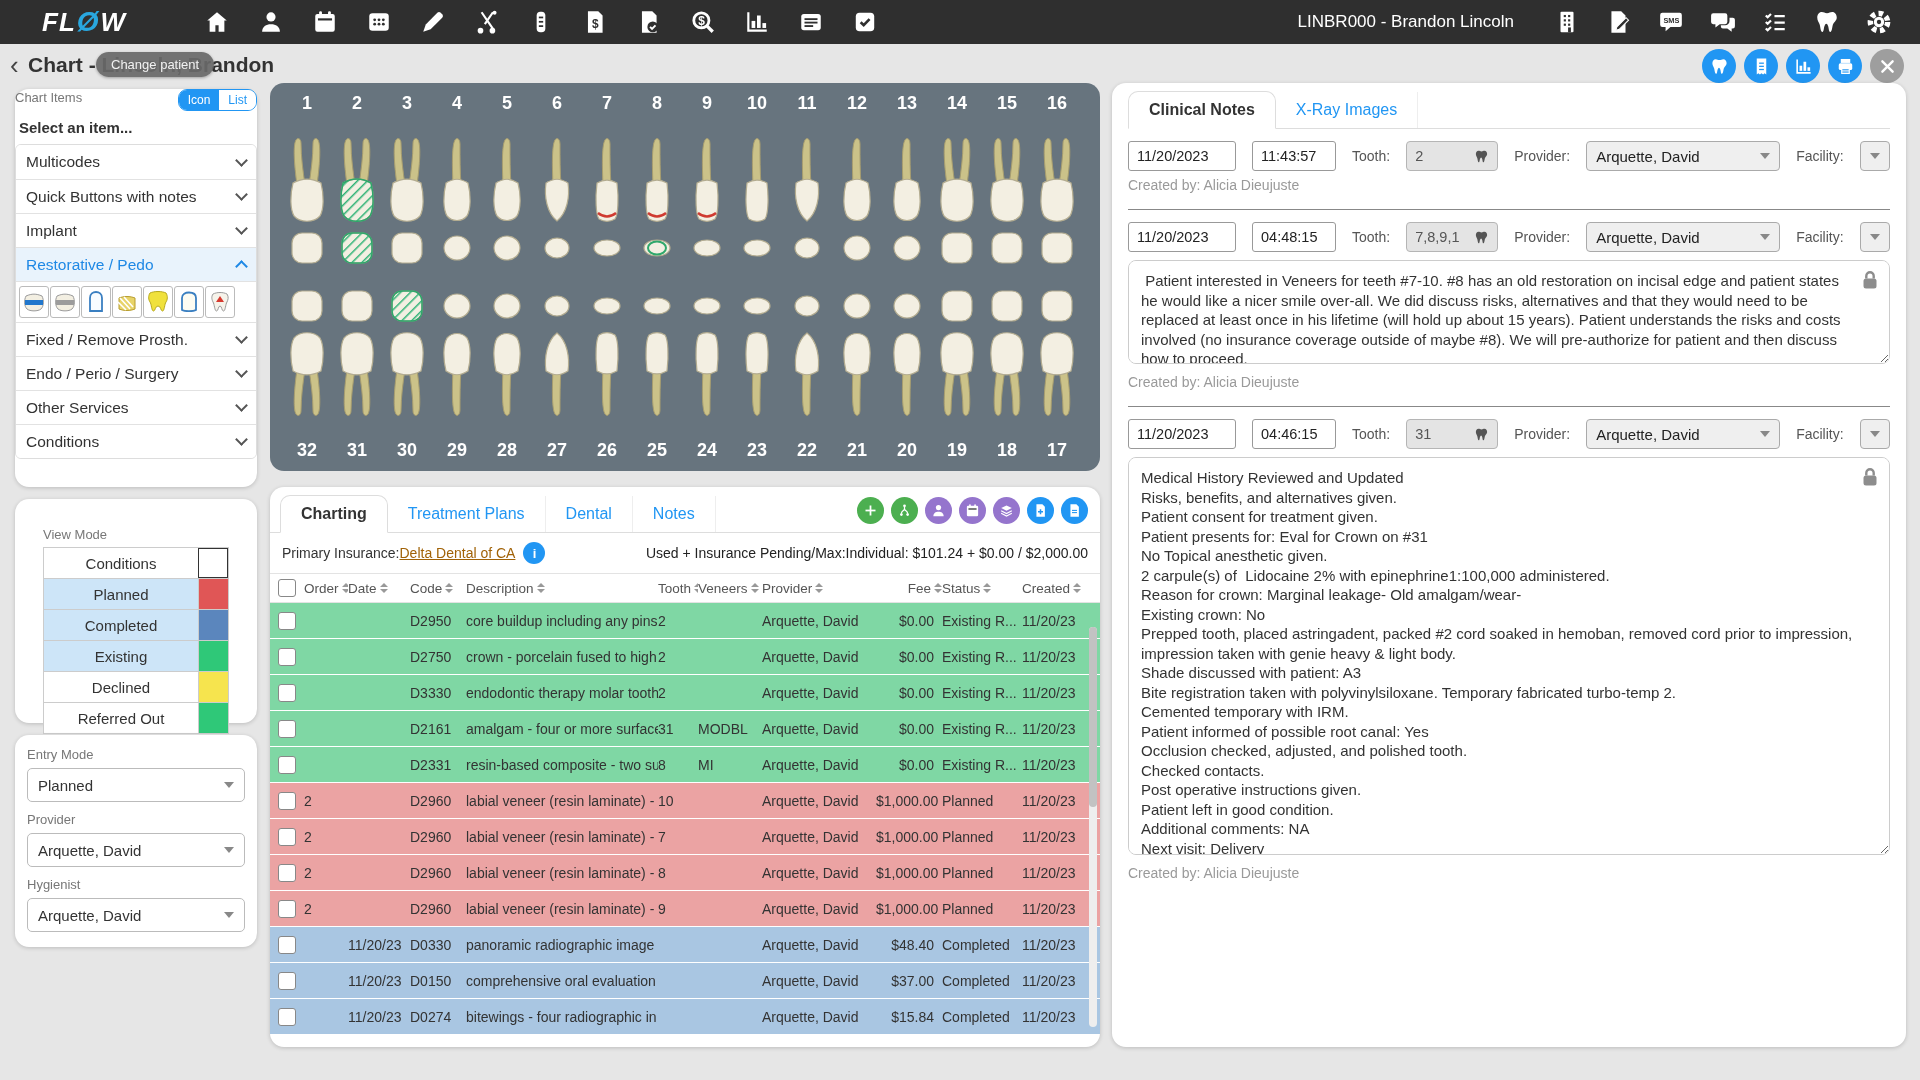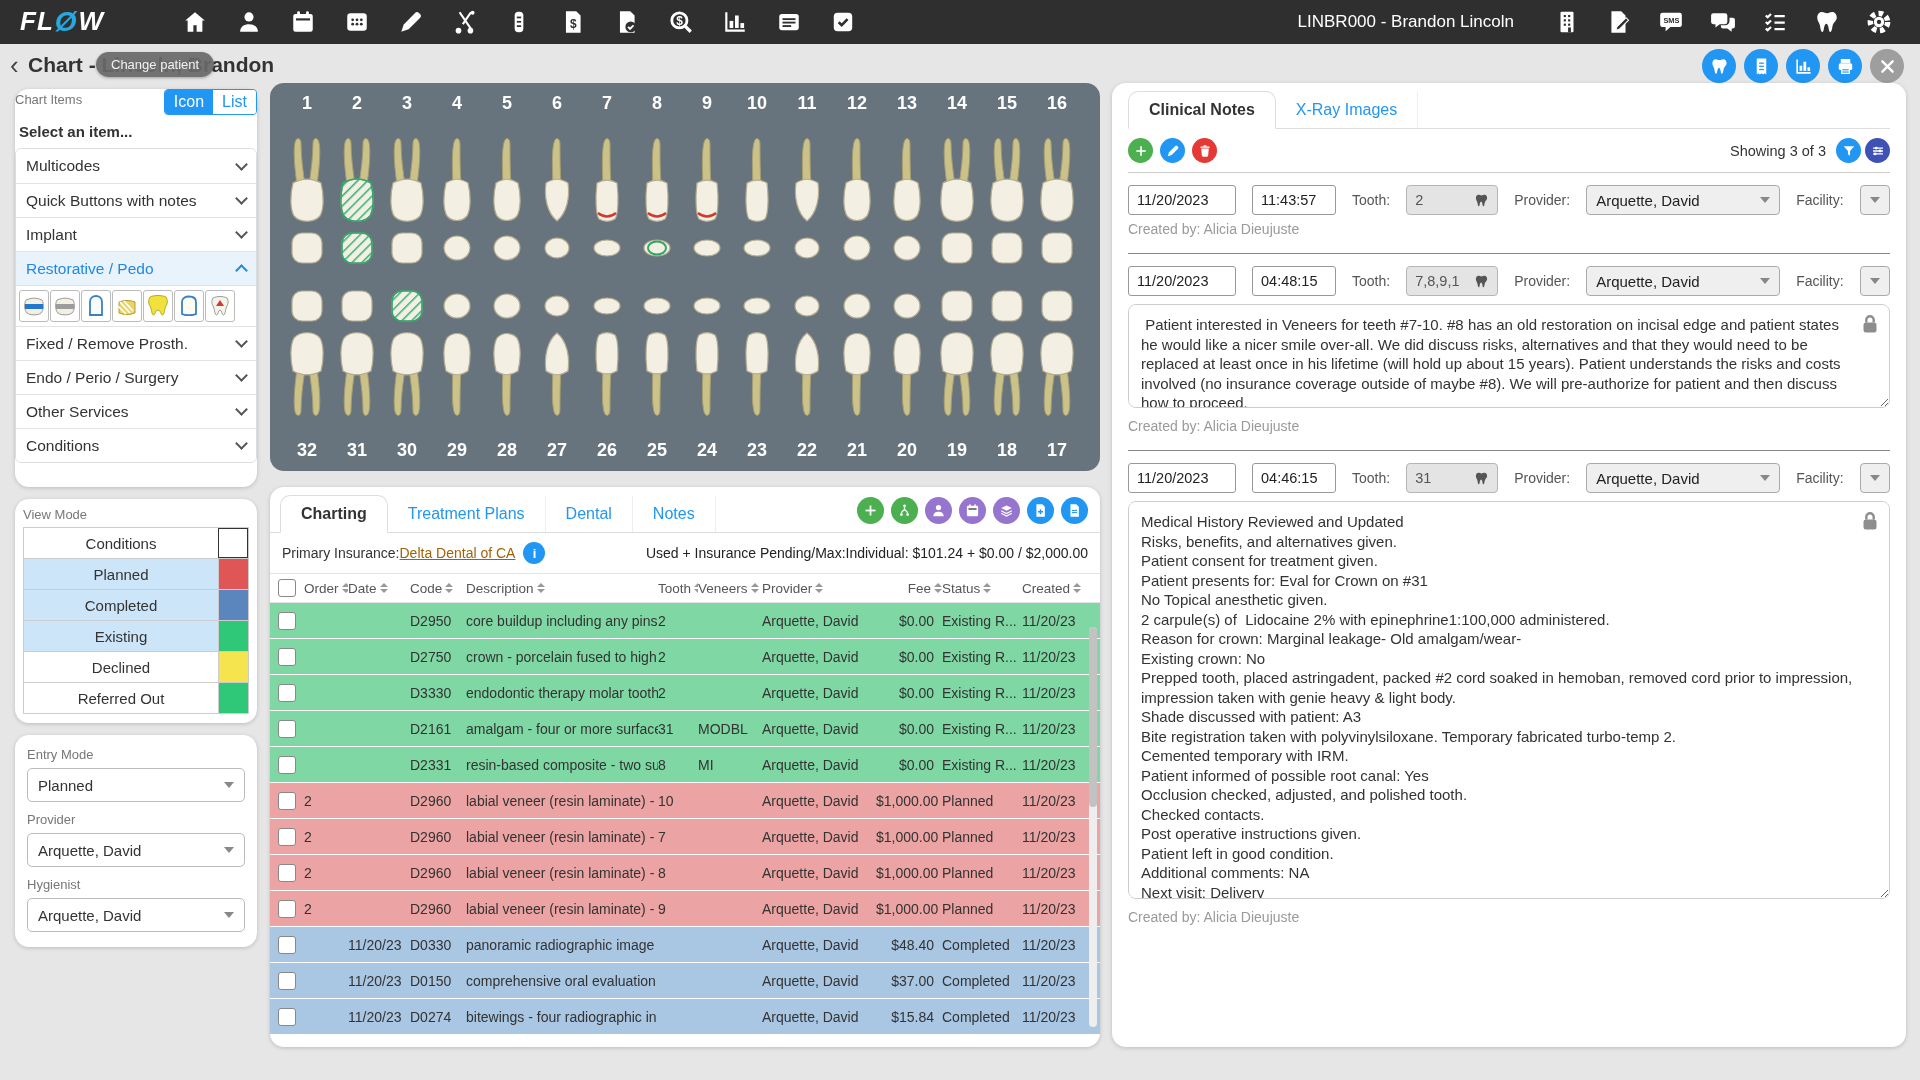--- a/index.html
+++ b/index.html
@@ -2,42 +2,42 @@
 <html><head>
 <meta charset="utf-8">
 <style>
   *{box-sizing:border-box;margin:0;padding:0}
   html,body{width:1920px;height:1080px;overflow:hidden;font-family:"Liberation Sans",sans-serif;background:#e6e6e6;color:#333}
   .abs{position:absolute}
   .card{position:absolute;background:#fff;border-radius:14px;box-shadow:0 1px 4px rgba(0,0,0,.18)}
   svg.ic{fill:#fff;display:block}
   
   #navbar{position:absolute;left:0;top:0;width:1920px;height:44px;background:#2f2f2f;display:flex;align-items:center}
-  #brand{font-weight:bold;font-style:italic;font-size:26px;color:#fff;letter-spacing:1px;margin-left:20px;display:flex;align-items:flex-start}
+  #brand{font-weight:bold;font-style:italic;font-size:26px;color:#fff;letter-spacing:1px;margin-left:42px;display:flex;align-items:center}
   #brand .o{color:#29a7df;font-size:28px;margin:0 1px}
   #nav-left{display:flex;align-items:center;gap:28px;margin-left:78px}
   #nav-right{display:flex;align-items:center;gap:26px;margin-left:auto;margin-right:28px}
   .nbtn{width:26px;height:26px;cursor:pointer}
   #patient-label{color:#fff;font-size:17px;margin-right:14px;white-space:nowrap}
   
   #headerbar{position:absolute;left:0;top:44px;width:1920px;height:46px}
   #back{position:absolute;left:10px;top:6px;font-size:26px;color:#444;cursor:pointer}
   #page-title{position:absolute;left:28px;top:9px;font-size:21px;font-weight:bold;color:#333;white-space:nowrap}
   #tooltip{position:absolute;left:96px;top:8px;background:rgba(104,104,104,.92);color:#f2f2f2;font-size:13px;padding:5px 15px;border-radius:13px;box-shadow:0 1px 3px rgba(0,0,0,.3)}
   #header-actions{position:absolute;right:16px;top:5px;display:flex;gap:8px}
   .hcirc{width:34px;height:34px;border-radius:50%;background:#2196f3;display:flex;align-items:center;justify-content:center;cursor:pointer}
   .hcirc.gray{background:#9e9e9e}
   .hcirc svg{width:19px;height:19px;fill:#fff}
   
   #side1{left:15px;top:89px;width:242px;height:398px;}
-  #side2{left:15px;top:499px;width:242px;height:224px;padding:8px}
+  #side2{left:15px;top:499px;width:242px;height:224px;padding:28px}
   #side3{left:15px;top:735px;width:242px;height:212px;padding:12px}
   .side-label{font-size:13px;color:#777;margin-bottom:6px}
   #chart-items-head{display:flex;align-items:center;justify-content:space-between}
-  #iconlist{display:flex;border:1px solid #2196f3;border-radius:4px;overflow:hidden;font-size:16px;cursor:pointer}
+  #iconlist{display:flex;border:1px solid #2196f3;border-radius:9px;overflow:hidden;font-size:12px;cursor:pointer}
   #iconlist span{padding:3px 9px}
   #iconlist .on{background:#2196f3;color:#fff}
   #iconlist .off{color:#2196f3;background:#fff}
   #select-prompt{font-weight:bold;font-size:15px;margin:8px 0 8px 4px}
   #cats{border:1px solid #ddd;border-radius:6px;overflow:hidden}
   .cat{display:flex;align-items:center;justify-content:space-between;height:34px;padding:0 10px;border-top:1px solid #e2e2e2;font-size:15.5px;cursor:pointer;background:#fff}
   .cat:first-child{border-top:none}
   .cat.active{color:#1e88e5;background:#e9f3fc}
   .chev{width:9px;height:9px;border-right:2px solid #555;border-bottom:2px solid #555;transform:rotate(45deg);margin-top:-4px}
   .cat.active .chev{border-color:#1e88e5;transform:rotate(225deg);margin-top:4px}
@@ -1243,48 +1243,20 @@
   <div id="vscroll">
       <div></div>
     </div>
 </div>
 
 <div class="card" id="notespanel">
   <div class="tabs" style="padding-left:0">
     <div class="tab active">Clinical Notes</div>
     <div class="tab">X-Ray Images</div>
   </div>
-  <div id="notes-toolbar">
-    <div class="ncirc g">
-        <svg>
-          <use href="#i-plus"></use>
-        </svg>
-      </div>
-    <div class="ncirc b">
-        <svg>
-          <use href="#i-pencil"></use>
-        </svg>
-      </div>
-    <div class="ncirc r">
-        <svg>
-          <use href="#i-trash"></use>
-        </svg>
-      </div>
-    <span id="showing">Showing 3 of 3</span>
-    <div class="ncirc b" style="margin-right:4px">
-        <svg>
-          <use href="#i-funnel"></use>
-        </svg>
-      </div>
-    <div class="ncirc ind" style="margin-right:0">
-        <svg>
-          <use href="#i-sliders"></use>
-        </svg>
-      </div>
-  </div>
 
   <div>
     <div class="note-head">
       <input class="inp date" readonly="" value="11/20/2023" style="">
       <input class="inp time" readonly="" value="11:43:57" style="">
       <span>Tooth:</span>
       <div class="chip">
           <span>2</span>
           <svg>
             <use href="#i-tooth"></use>

